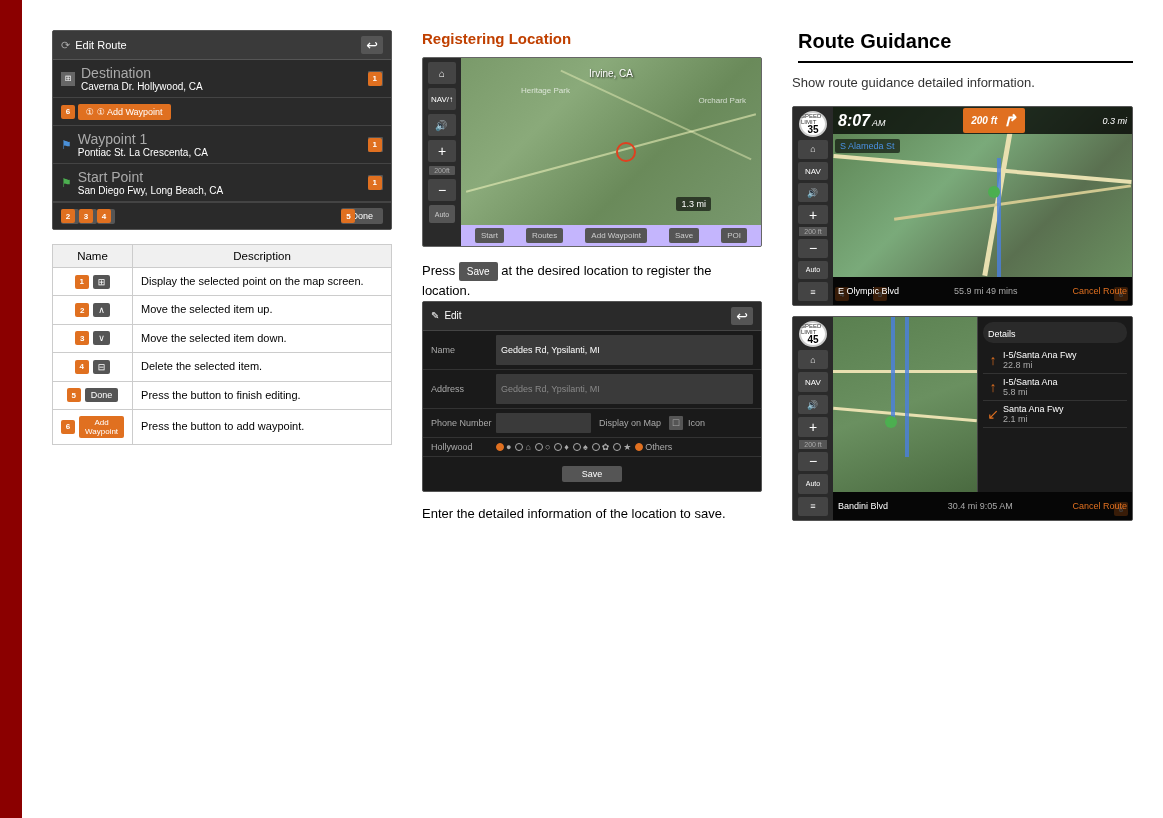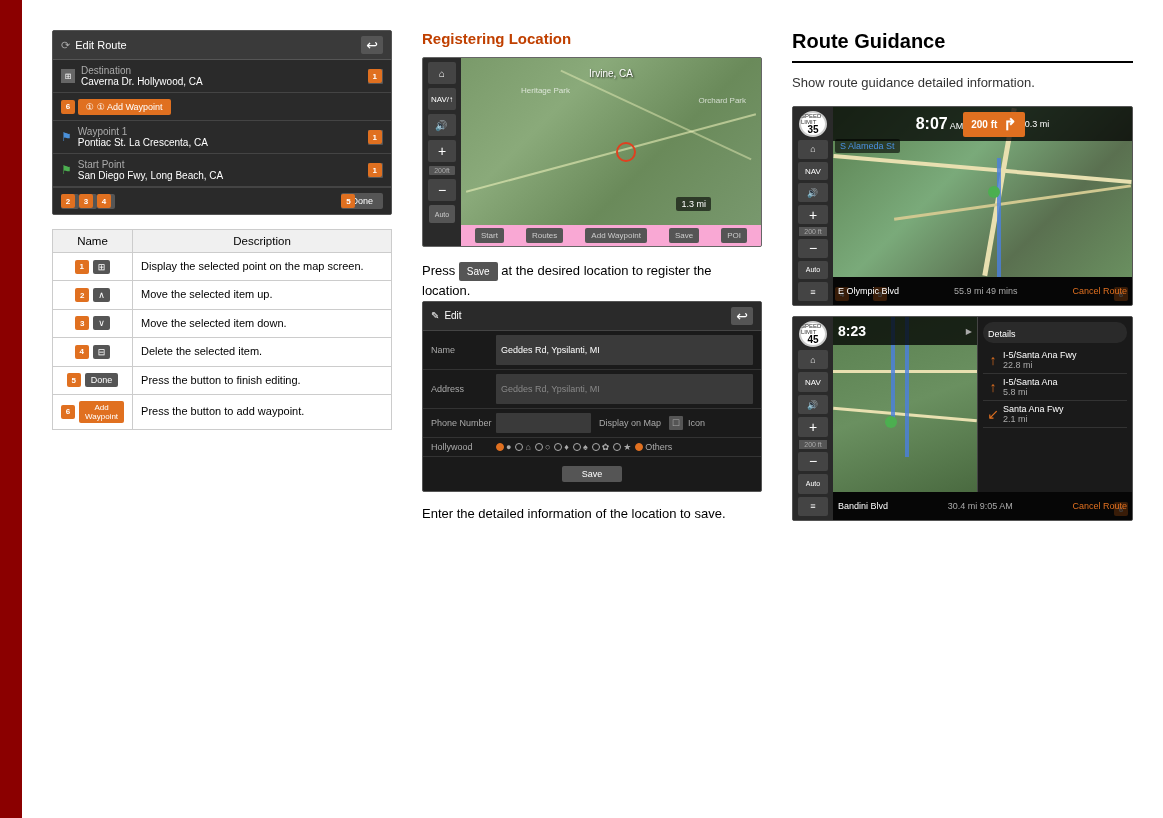--- a/index.html
+++ b/index.html
@@ -77,21 +77,21 @@
     .route-item {
       background: #2a2a2a;
       padding: 5px 8px;
       border-bottom: 1px solid #444;
       display: flex;
       align-items: center;
       justify-content: space-between;
       position: relative;
     }
     .route-item-label {
-      font-size: 10px;
+      font-size: 14px;
       color: #aaa;
     }
     .route-item-value {
       font-size: 10px;
       color: #fff;
     }
     .route-item-left {
       display: flex;
       align-items: center;
       flex: 1;
@@ -320,21 +320,21 @@
       width: 20px;
       height: 20px;
       border: 2px solid #e04020;
       border-radius: 50%;
     }
     .map-bottom-bar {
       position: absolute;
       bottom: 0;
       left: 38px;
       right: 0;
-      background: #f9a8d4;
+      background: #c4b5fd;
       display: flex;
       align-items: center;
       justify-content: space-around;
       padding: 3px;
     }
     .map-bottom-btn {
       background: #555;
       color: #ccc;
       font-size: 8px;
       padding: 3px 6px;
@@ -442,20 +442,21 @@
       line-height: 1.5;
     }
     
     .route-guidance-title {
       font-size: 20px;
       font-weight: bold;
       color: #000;
       padding-bottom: 8px;
       border-bottom: 2px solid #000;
       margin-bottom: 12px;
+      margin-left: 6px;
     }
     .show-route-text {
       font-size: 13px;
       color: #333;
       margin-bottom: 16px;
     }
     .route-guidance-screen-title {
       color: #c04000;
       font-size: 15px;
       font-weight: bold;
@@ -950,21 +951,21 @@
 
           <div style="position:absolute;top:35%;left:0;right:0;height:4px;background:#e8e0b0;transform:rotate(5deg);"></div>
           <div style="position:absolute;top:0;bottom:0;left:55%;width:5px;background:#e8e0b0;transform:rotate(10deg);"></div>
           <div style="position:absolute;top:55%;left:20%;right:0;height:3px;background:#d0c890;transform:rotate(-8deg);"></div>
 
           <div style="position:absolute;top:30%;left:55%;width:4px;bottom:0;background:#4a80e0;opacity:0.8;"></div>
 
           <div style="position:absolute;top:50%;left:54%;width:12px;height:12px;background:#4caf50;border-radius:50%;transform:translate(-50%,-50%);"></div>
         </div>
 
-        <div style="position:absolute;top:0;left:40px;right:0;height:34px;background:rgba(0,0,0,0.75);display:flex;align-items:center;justify-content:center;padding:0 5px;">
+        <div style="position:absolute;top:0;left:40px;right:0;height:27px;background:rgba(0,0,0,0.75);display:flex;align-items:center;justify-content:space-between;padding:0 5px;font-style:italic;">
           <div style="display:flex;align-items:baseline;gap:2px;">
             <span style="color:#fff;font-size:16px;font-weight:bold;">8:07</span>
             <span style="color:#fff;font-size:9px;">AM</span>
           </div>
           <div style="background:#e07020;padding:3px 8px;border-radius:2px;display:flex;align-items:center;gap:6px;">
             <span style="color:#fff;font-size:10px;font-weight:bold;">200 ft</span>
             <span style="color:#fff;font-size:16px;font-weight:bold;">↱</span>
           </div>
           <div style="color:#fff;font-size:9px;">0.3 mi</div>
         </div>
@@ -1029,26 +1030,20 @@
           </div>
           <div class="route-item-right">
             <span class="route-arrow">↙</span>
             <div class="route-dest-info">
               <div class="route-dest-name">Santa Ana Fwy</div>
               <div class="route-dest-dist">2.1 mi</div>
             </div>
           </div>
         </div>
 
-        <div style="position:absolute;top:0;left:40px;right:155px;height:28px;background:rgba(0,0,0,0.75);display:flex;align-items:center;justify-content:space-between;padding:0 5px;">
-          <div style="display:flex;align-items:baseline;gap:2px;">
-            <span style="color:#fff;font-size:14px;font-weight:bold;">8:23</span>
-          </div>
-          <div style="color:#aaa;font-size:8px;">▶</div>
-        </div>
 
         <div style="position:absolute;bottom:0;left:40px;right:0;height:28px;background:rgba(0,0,0,0.75);display:flex;align-items:center;justify-content:space-between;padding:0 5px;">
           <span style="color:#fff;font-size:9px;">Bandini Blvd</span>
           <span style="color:#aaa;font-size:9px;">30.4 mi 9:05 AM</span>
           <span style="color:#e07020;font-size:9px;">Cancel Route</span>
         </div>
       </div>
     </div>
   </div>
 

